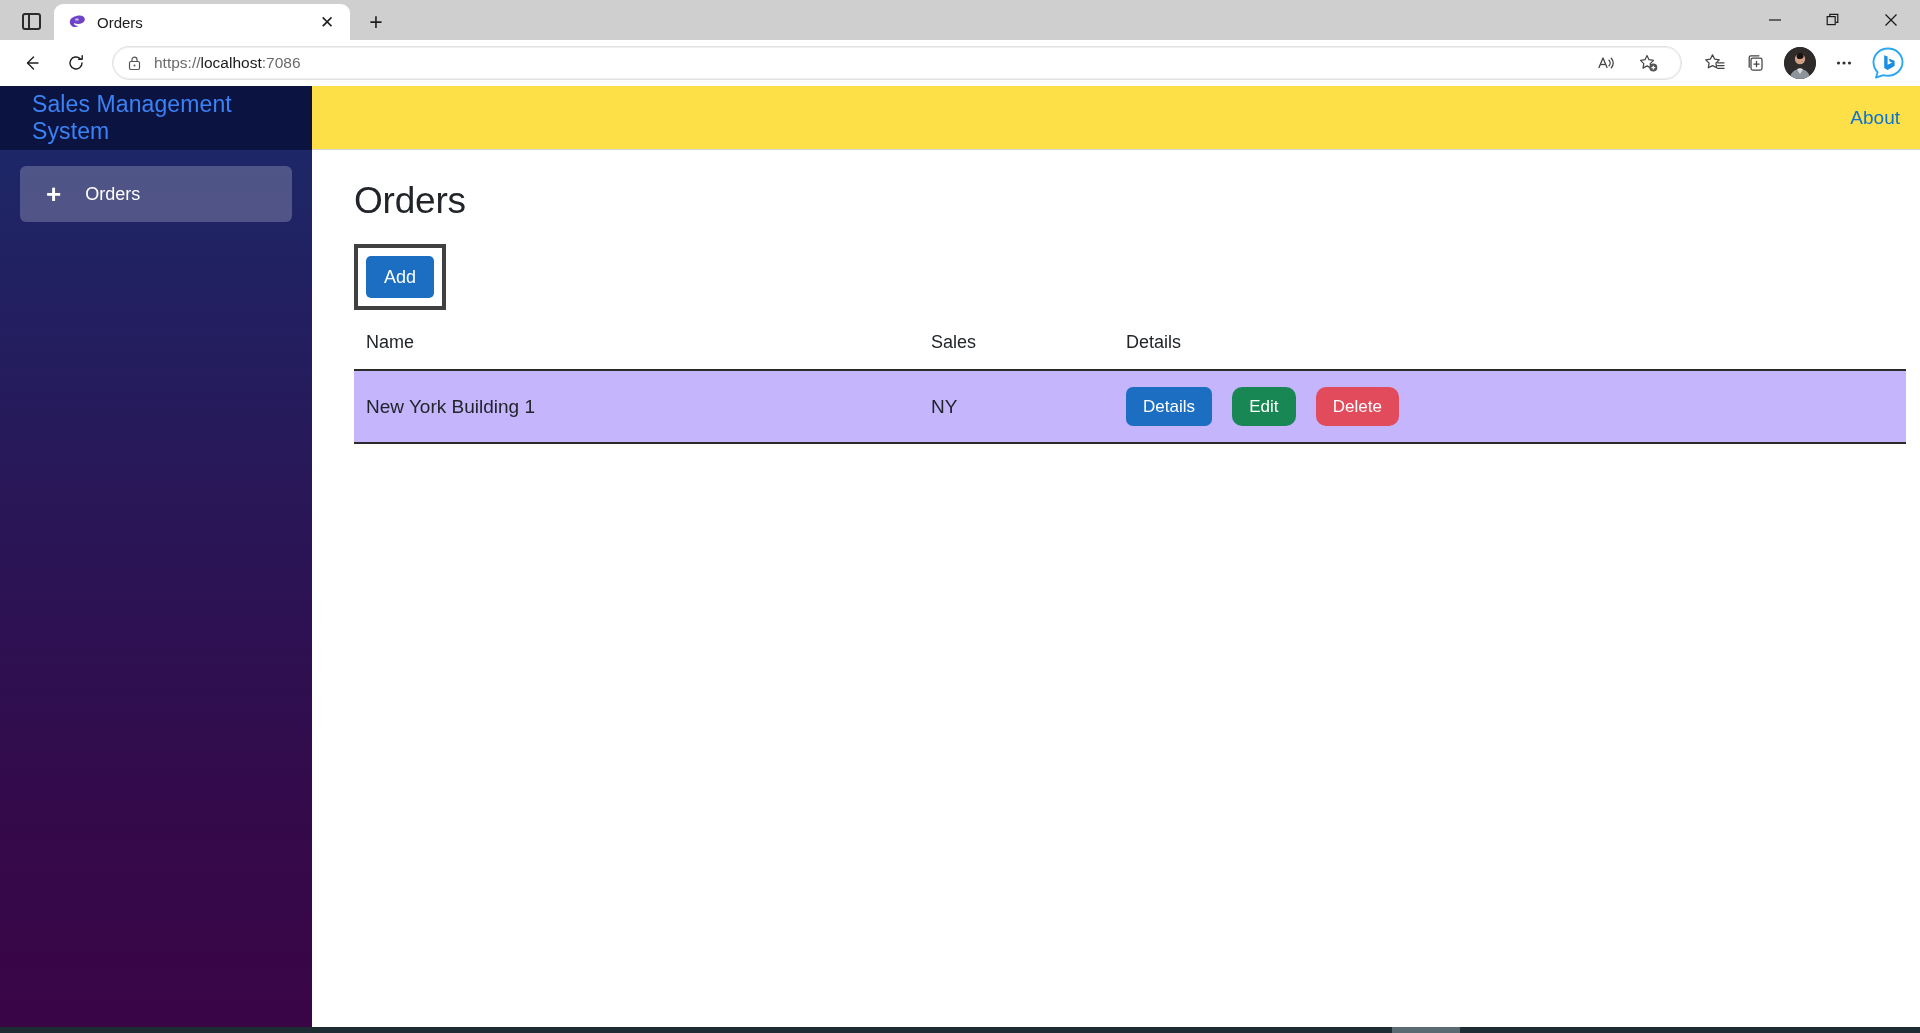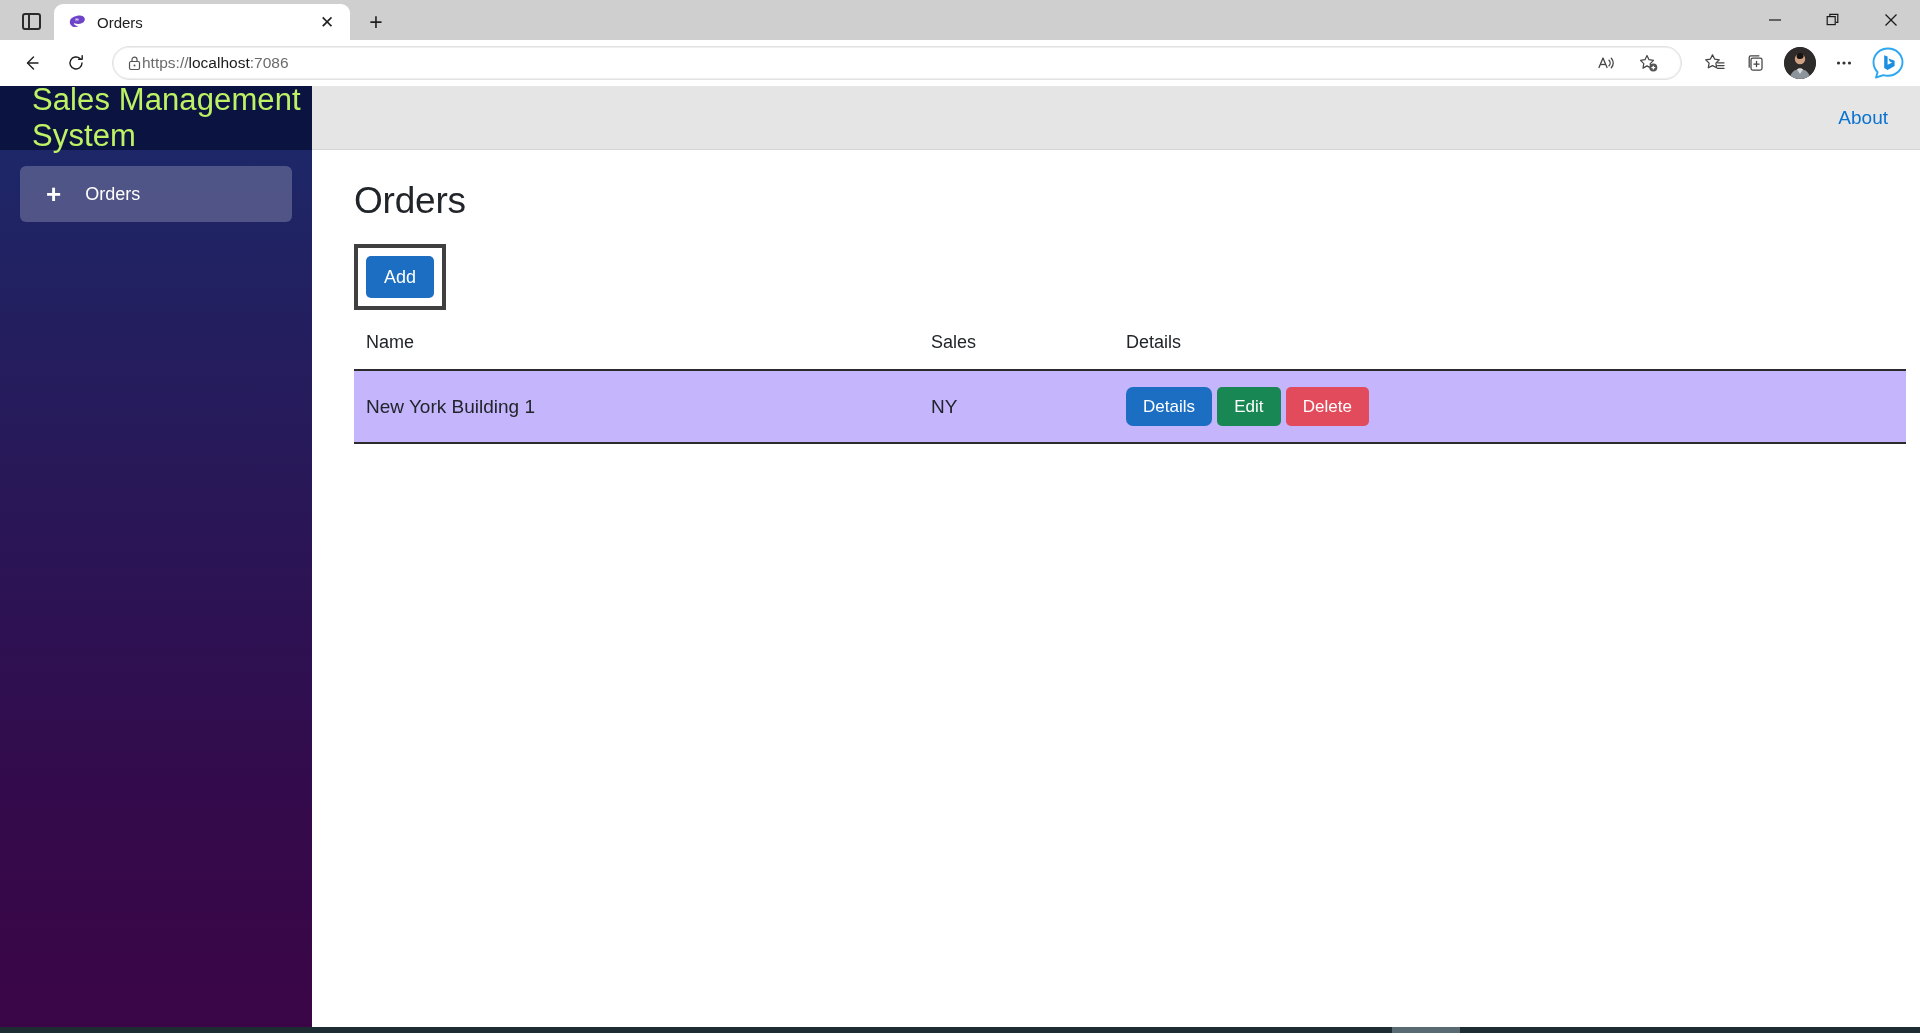--- a/index.html
+++ b/index.html
@@ -87,20 +87,21 @@
   }
   .omnibox {
     flex: 1 1 auto;
     height: 34px;
     background: #ffffff;
     border: 1px solid #e2e2e2;
     border-radius: 17px;
     display: flex; align-items: center;
     margin: 0 10px 0 12px;
     padding: 0 14px;
+    gap: 12px;
     box-shadow: inset 0 0 0 1px #eeeeee;
   }
   .lock-icon { flex: 0 0 auto; display:flex; align-items:center; }
   .url-text {
     font-size: 15.5px; color: #1a1a1a; white-space: nowrap;
   }
   .url-text .scheme { color: #6b6b6b; }
   .url-text .port { color: #6b6b6b; }
   .omni-actions { margin-left: auto; display: flex; gap: 4px; align-items:center; }
   .omni-btn, .tool-btn {
@@ -138,45 +139,45 @@
     background: linear-gradient(180deg, #1b2a6b 0%, #222060 22%, #2b1455 50%, #330a4b 75%, #3b0546 100%);
     display: flex; flex-direction: column;
   }
   .brand-bar {
     height: 64px;
     background: #0b1440;
     display: flex; align-items: center;
     padding-left: 32px;
   }
   .brand-title {
-    color: #bef264; font-size: 31px; font-weight: 400;
+    color: #3b82f6; font-size: 23px; font-weight: 400;
     letter-spacing: 0.1px;
   }
   .nav-list { padding: 16px 20px 0 20px; }
   .nav-item {
     height: 56px;
     background: rgba(255,255,255,0.22);
     border-radius: 6px;
     display: flex; align-items: center;
     padding-left: 26px;
     gap: 24px;
   }
   .nav-plus {
     color: #ffffff; font-size: 26px; font-weight: 700; line-height: 1;
   }
   .nav-label { color: #ffffff; font-size: 18px; }
 
   
   .content-col { flex: 1 1 auto; display: flex; flex-direction: column; min-width: 0; }
   .top-row {
     height: 64px;
-    background: #e5e5e5;
+    background: #fde047;
     border-bottom: 1px solid #d6d6d6;
     display: flex; align-items: center; justify-content: flex-end;
-    padding-right: 32px;
+    padding-right: 20px;
   }
   .about-link {
     color: #0a72d1; font-size: 19px; text-decoration: none;
   }
   .main-area {
     flex: 1 1 auto;
     background: #ffffff;
     padding: 30px 26px 0 42px;
     overflow: hidden;
   }
@@ -217,21 +218,21 @@
     font-size: 19px; color: #212529;
     padding: 16px 0 16px 12px;
     background: #c4b5fd;
     border-bottom: 2px solid #2b2b2b;
     vertical-align: middle;
   }
   .col-name { width: 565px; }
   .col-state { width: 195px; }
   .col-action { width: auto; }
   .action-cell { white-space: nowrap; }
-  .action-cell .btn + .btn { margin-left: 0; }
+  .action-cell .btn + .btn { margin-left: 15px; border-radius: 10px; }
 
   
   .taskbar-sliver {
     position: absolute; left: 0; bottom: 0;
     width: 1920px; height: 6px;
     background: #1d2b33;
   }
   .taskbar-sliver .hl {
     position: absolute; left: 1392px; top: 0;
     width: 68px; height: 6px; background: #5a6a72;

